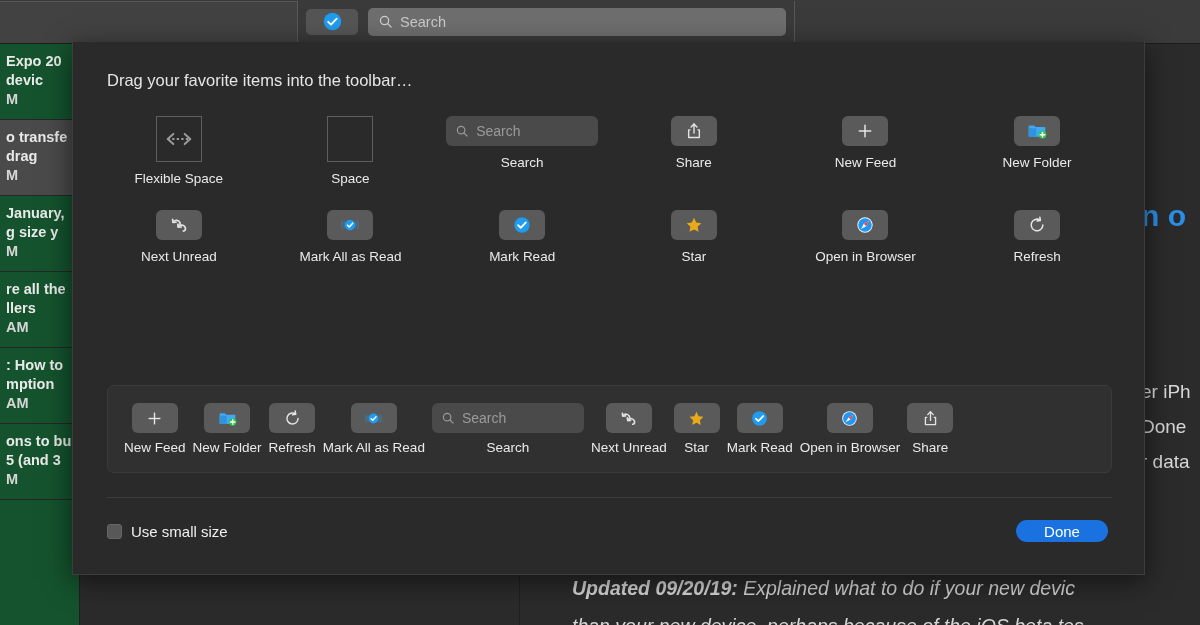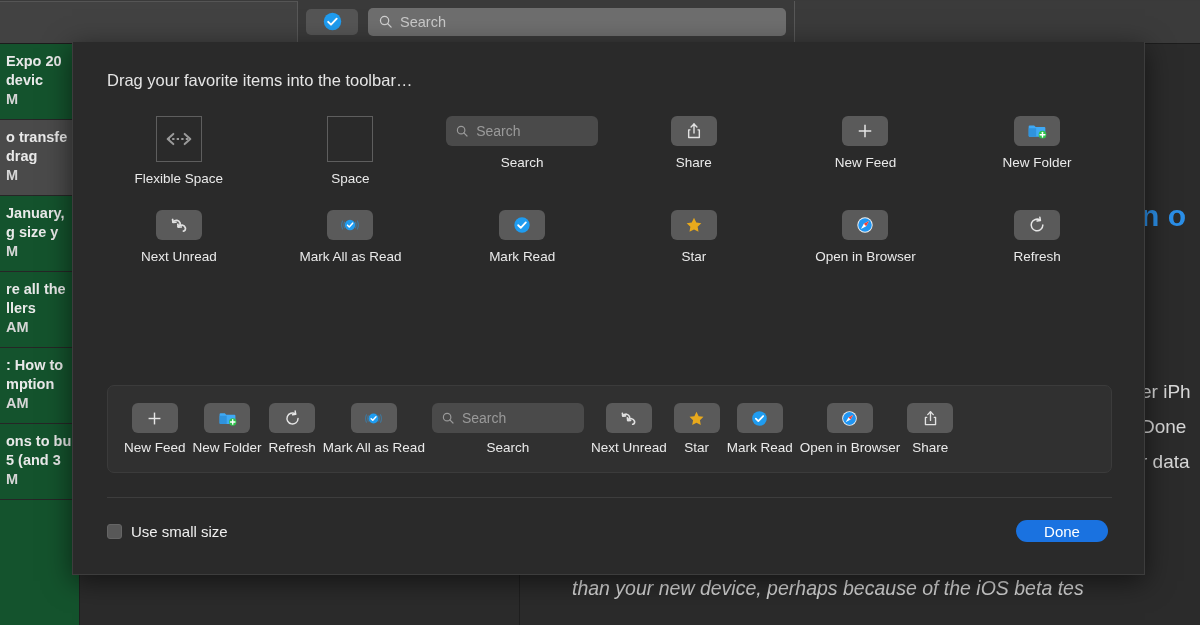--- a/index.html
+++ b/index.html
@@ -214,20 +214,21 @@
     </div>
 
     <div class="bg-article">
       <div class="art-head">n o</div>
       <div class="art-body">
         <div>er iPh</div>
         <div>Done</div>
         <div>r data</div>
       </div>
       <div class="art-ital">
+        <div><b>Updated 09/20/19:</b><span> Explained what to do if your new devic</span></div>
         <div>than your new device, perhaps because of the iOS beta tes</div>
       </div>
     </div>
 
     <div class="app-toolbar">
       <div class="tb-seg s1"></div>
       <div class="tb-seg s2">
         <div class="tb-button">
           <span>
             <svg width="19" height="19" viewBox="0 0 24 24">

